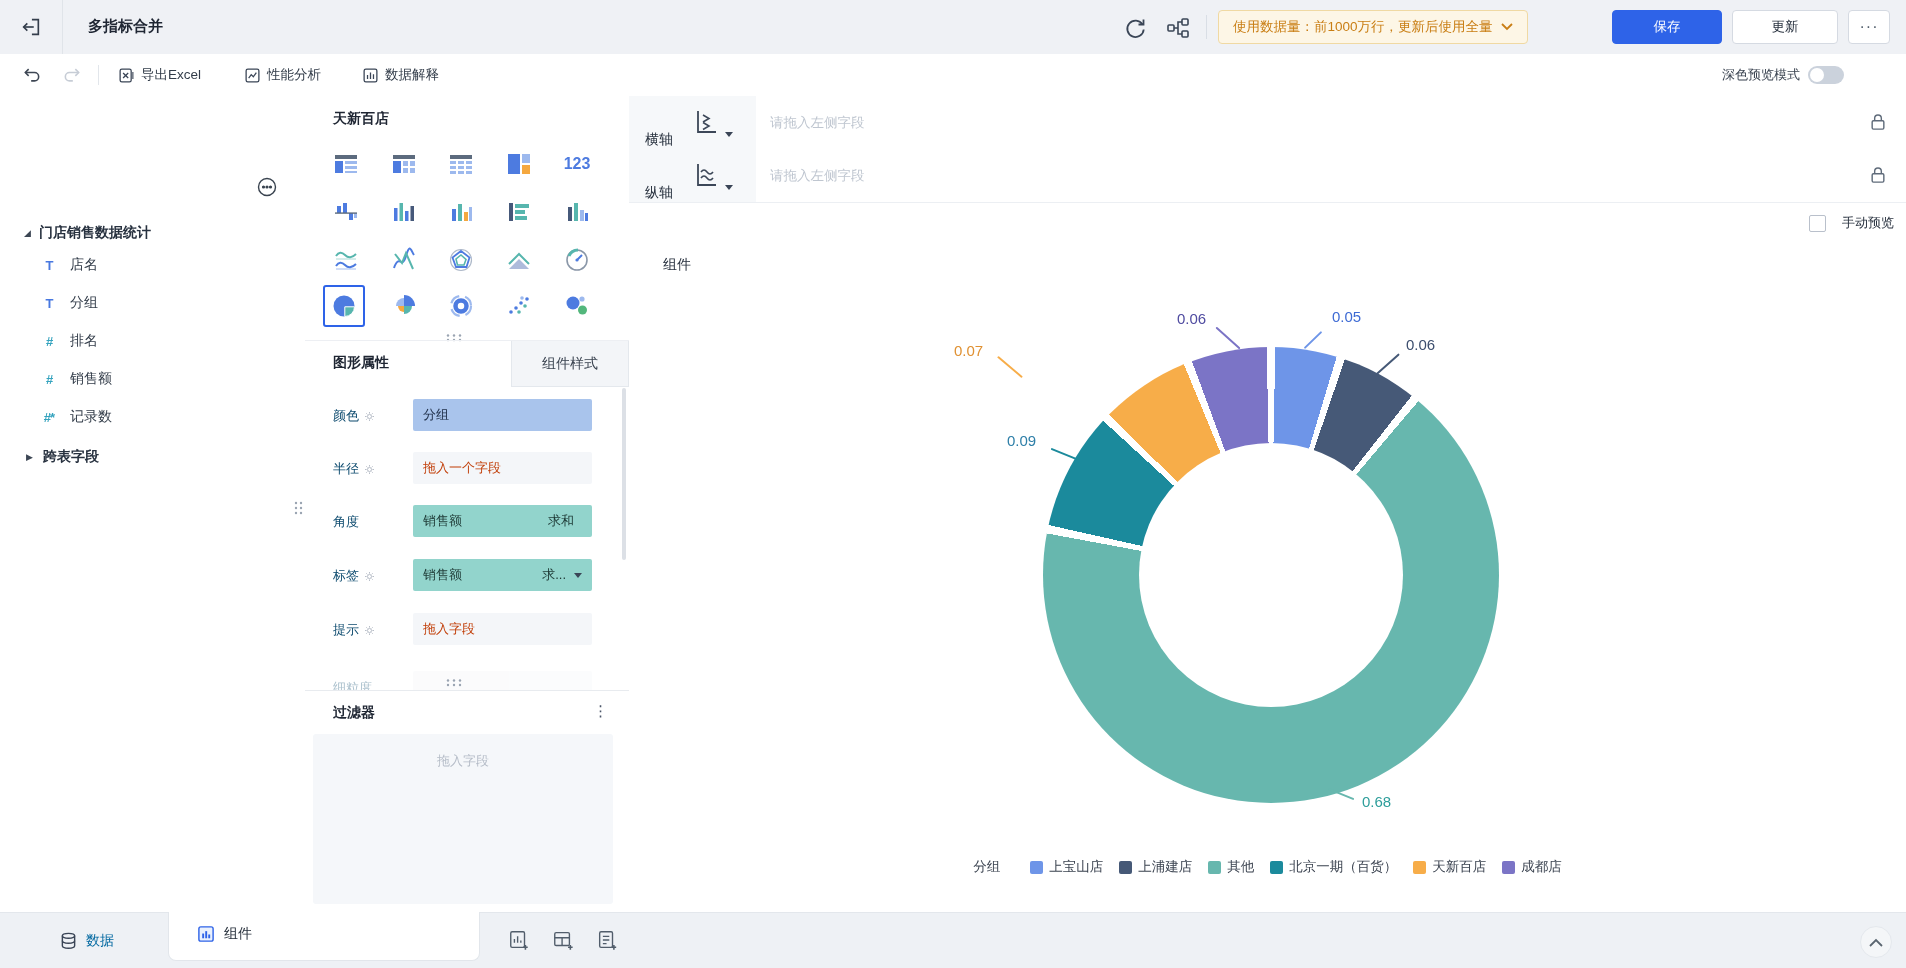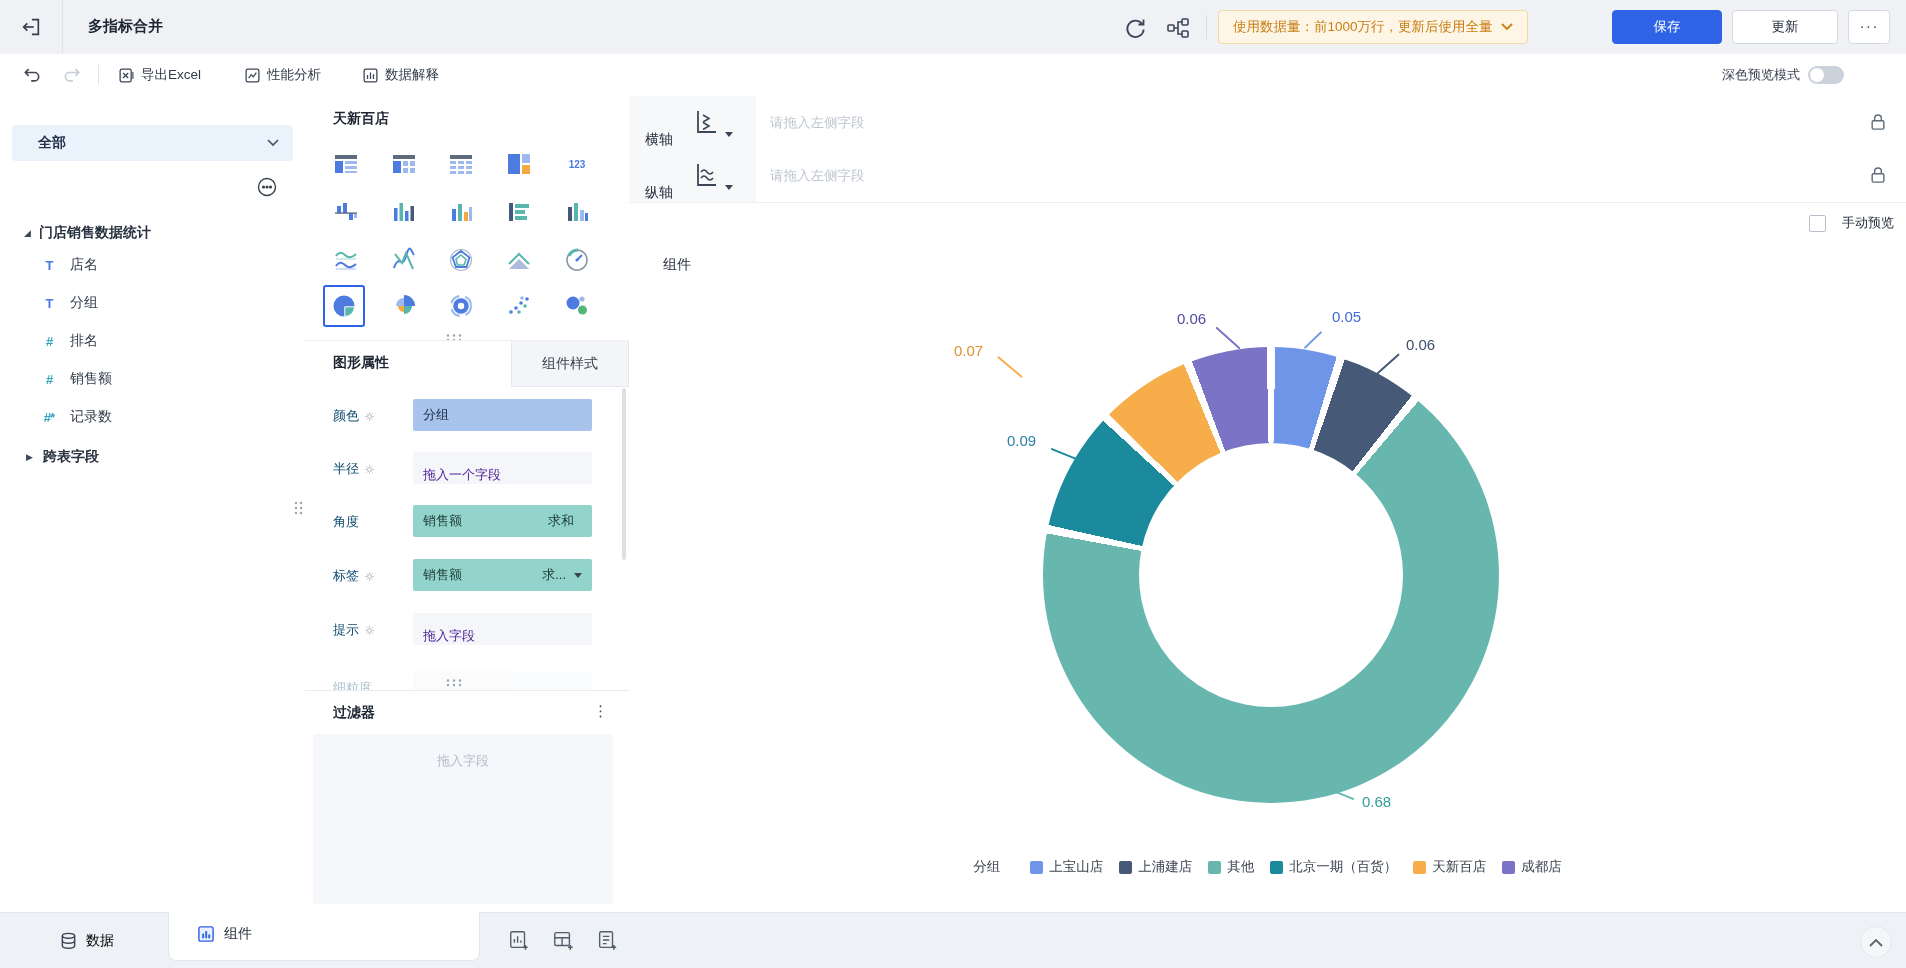--- a/index.html
+++ b/index.html
@@ -45,33 +45,33 @@
   .fglyph.text{color:#4878E0;} .fglyph.num{color:#35A3BE;}
   .fname{font-size:14px;color:#333D4A;}
   #cross-row{position:absolute;left:26px;top:352px;display:flex;align-items:center;gap:10px;cursor:pointer;}
   #cross-row .tri{font-size:9px;color:#3C4654;}
   #cross-row .name{font-size:14px;font-weight:bold;color:#27313F;}
   
   #cfg{position:absolute;left:305px;top:96px;width:324px;height:816px;background:#fff;border-right:1px solid #E9ECF0;}
   #ct-title{position:absolute;left:28px;top:14px;font-size:14px;font-weight:bold;color:#1F2633;}
   .ct-cell{position:absolute;width:38px;height:38px;display:flex;align-items:center;justify-content:center;cursor:pointer;border:2px solid transparent;border-radius:3px;}
   .ct-cell.selected{border-color:#2E63E8;background:#fff;}
-  #kpi-123{font-size:10px;font-weight:bold;color:#4D7BE0;letter-spacing:0;}
+  #kpi-123{font-size:16px;font-weight:bold;color:#4D7BE0;letter-spacing:0;}
   .handle{position:absolute;cursor:grab;}
   #tabs-row{position:absolute;left:0;top:244px;width:324px;height:46px;border-top:1px solid #EDEFF3;}
   #tab-graphic{position:absolute;left:28px;top:13px;font-size:14px;font-weight:bold;color:#1F2633;cursor:pointer;}
   #tab-component{position:absolute;left:206px;top:0;width:118px;height:46px;box-sizing:border-box;background:#F3F5F8;border:1px solid #E4E8ED;border-top:none;
     display:flex;align-items:center;justify-content:center;font-size:14px;color:#3A4350;cursor:pointer;}
   .prop-row{position:absolute;left:0;width:324px;height:46px;}
   .prop-label{position:absolute;left:28px;top:15px;font-size:13px;color:#0c4a6e;display:flex;align-items:center;gap:5px;}
   .prop-field{position:absolute;left:108px;top:7px;width:179px;height:32px;box-sizing:border-box;border-radius:2px;
     display:flex;align-items:center;font-size:13px;padding:0 10px;cursor:pointer;}
   .pill-blue{background:#A9C4EC;color:#20304A;}
   .pill-teal{background:#92D4CC;color:#1E3A36;}
-  .prop-ph{background:#F4F6F9;color:#4c1d95;align-items:flex-end;}
+  .prop-ph{background:#F4F6F9;color:#c2410c;}
   .agg{margin-left:auto;margin-right:8px;}
   .caret{width:0;height:0;border-left:4px solid transparent;border-right:4px solid transparent;border-top:5px solid #3A4556;}
   #fine-grain{opacity:.35;}
   #cfg-scrollbar{position:absolute;left:317px;top:292px;width:4px;height:172px;border-radius:2px;background:#DCE0E6;cursor:pointer;}
   #filter-sec{position:absolute;left:0;top:594px;width:324px;height:222px;border-top:1px solid #E8EBEF;background:#fff;}
   #filter-title{position:absolute;left:28px;top:13px;font-size:14px;font-weight:bold;color:#1F2633;}
   #filter-more{position:absolute;left:288px;top:11px;font-size:15px;color:#4A5568;cursor:pointer;}
   #filter-drop{position:absolute;left:8px;top:43px;width:300px;height:170px;background:#F5F7FA;border-radius:3px;cursor:pointer;}
   #filter-drop .ph{position:absolute;left:0;right:0;top:18px;text-align:center;font-size:13px;color:#B6BDC8;}
   
@@ -99,21 +99,21 @@
   #pl3{left:378px;top:336px;} #cl3{left:421px;top:357px;width:28px;transform:rotate(22deg);}
   #pl4{left:325px;top:246px;} #cl4{left:365px;top:270px;width:32px;transform:rotate(40deg);}
   #pl5{left:548px;top:214px;} #cl5{left:583px;top:241px;width:32px;transform:rotate(42deg);}
   
   #legend{position:absolute;left:0;right:0;top:762px;display:flex;align-items:center;justify-content:center;gap:16px;font-size:13.5px;color:#3B4350;}
   #legend .lg-title{margin-right:14px;}
   .lg-item{display:flex;align-items:center;gap:6px;cursor:pointer;}
   .lg-swatch{width:13px;height:13px;border-radius:2px;display:inline-block;}
   
   #bottombar{position:absolute;left:0;top:912px;width:1906px;height:56px;background:#EEF1F5;border-top:1px solid #E3E7EC;box-sizing:border-box;}
-  #tab-data{position:absolute;left:60px;top:0;height:55px;display:flex;align-items:center;gap:9px;font-size:14px;color:#000000;cursor:pointer;}
+  #tab-data{position:absolute;left:60px;top:0;height:55px;display:flex;align-items:center;gap:9px;font-size:14px;color:#0369a1;cursor:pointer;}
   #tab-comp{position:absolute;left:168px;top:-1px;width:310px;height:48px;background:#fff;border:1px solid #E2E6EB;border-top:none;border-radius:0 0 8px 8px;cursor:pointer;}
   #tab-comp .inner{display:flex;align-items:center;gap:9px;margin:13px 0 0 28px;font-size:14px;color:#27303C;}
   .add-icon{position:absolute;top:16px;cursor:pointer;}
   #add-chart{left:508px;} #add-grid{left:552px;} #add-doc{left:596px;}
   #collapse-btn{position:absolute;right:14px;top:13px;width:30px;height:30px;border-radius:50%;background:#F4F6F8;border:1px solid #E4E8ED;
     display:flex;align-items:center;justify-content:center;cursor:pointer;}
   
   #cursor{position:absolute;left:570px;top:576px;pointer-events:none;}
 </style>
 </head>
@@ -205,26 +205,20 @@
     </div>
     <div id="darkmode">
       <span>深色预览模式</span>
       <span id="toggle">
           <span class="knob"></span>
         </span>
     </div>
   </div>
 
   <div id="sidebar">
-    <div id="all-select">
-      <span class="lbl">全部</span>
-      <svg width="12" height="8" viewBox="0 0 12 8" fill="none" stroke="#4A5568" stroke-width="1.7">
-          <path d="M1 1l5 5 5-5"></path>
-        </svg>
-    </div>
     <div id="sidebar-more">
       <svg width="22" height="22" viewBox="0 0 22 22" fill="none" stroke="#39434F" stroke-width="1.4">
           <circle cx="11" cy="11" r="8.5"></circle>
           <circle cx="7.5" cy="11" r="0.9" fill="#39434F"></circle>
           <circle cx="11" cy="11" r="0.9" fill="#39434F"></circle>
           <circle cx="14.5" cy="11" r="0.9" fill="#39434F"></circle>
         </svg>
     </div>
     <div id="dataset-row">
       <span class="tri">◢</span>

